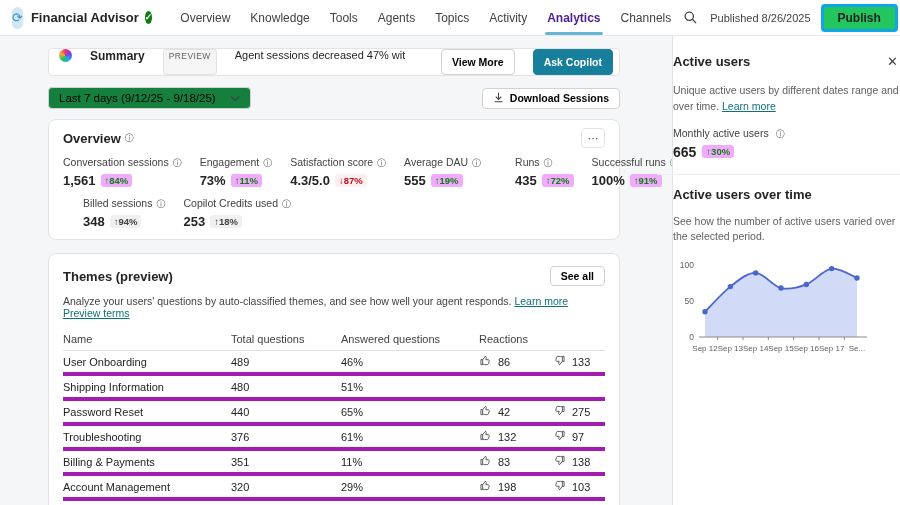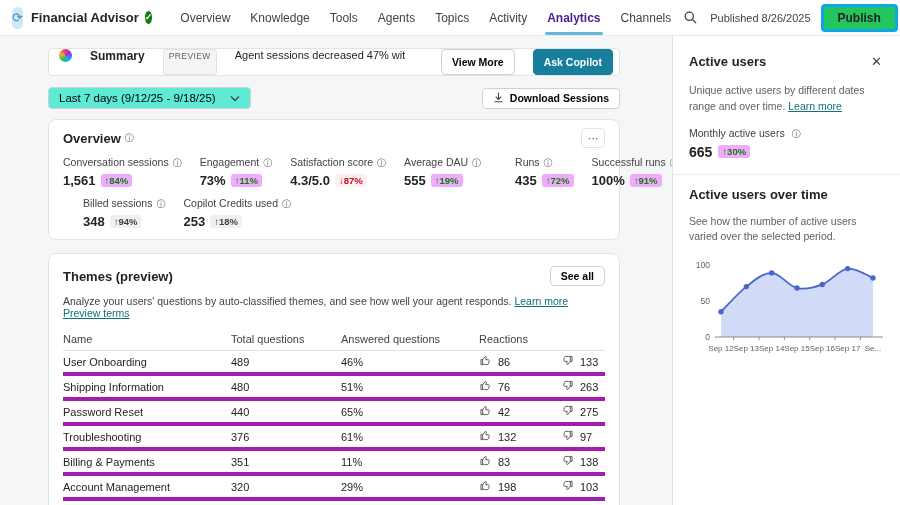--- a/index.html
+++ b/index.html
@@ -38,21 +38,21 @@
   .summary-title { font-size:12px; font-weight:700; }
   .preview-badge { font-size:8.5px; color:#616161; background:#f5f5f5; border:1px solid #e3e3e3;
     border-radius:3px; padding:1px 5px; letter-spacing:.4px; }
   .summary-text { font-size:11px; color:#242424; white-space:nowrap; overflow:hidden; }
   .summary-spacer { flex:1; }
   .btn-sm { background:#fff; border:1px solid #d1d1d1; border-radius:4px; padding:3px 10px;
     font-size:10.5px; font-weight:600; font-family:inherit; cursor:pointer; white-space:nowrap; }
   .btn-teal { background:#177e9c; border:1px solid #177e9c; color:#fff; }
 
   .filter-row { display:flex; align-items:center; margin-top:11px; }
-  .dropdown { background:#5eead4; border:1px solid #d1d1d1; border-radius:4px; padding:4px 10px;
+  .dropdown { background:#15803d; border:1px solid #d1d1d1; border-radius:4px; padding:4px 10px;
     font-size:11.5px; font-family:inherit; display:flex; align-items:center; gap:14px; cursor:pointer; }
   .download-btn { margin-left:auto; display:flex; align-items:center; gap:6px; }
 
   .card { background:#fff; border:1px solid #e3e3e3; border-radius:8px; }
   .overview-card { margin-top:10px; padding:8px 14px 10px; }
   .card-head { display:flex; align-items:center; }
   .card-title { font-size:13px; font-weight:700; }
   .info-icon { font-size:9px; color:#616161; margin-left:4px; font-style:normal; }
   .ellipsis-btn { margin-left:auto; width:24px; height:20px; background:#fff; border:1px solid #e3e3e3;
     border-radius:4px; font-size:11px; line-height:10px; color:#424242; cursor:pointer; }
@@ -69,26 +69,26 @@
   .metric-divider { width:1px; align-self:stretch; background:#e3e3e3; margin:0 16px 0 0; }
   .metrics-row.indent { margin-left:20px; margin-top:9px; }
 
   .themes-card { margin-top:13px; padding:12px 14px 0; }
   .themes-desc { font-size:10.5px; color:#424242; margin-top:9px; }
   .link { color:#0e717c; text-decoration:underline; cursor:pointer; }
   .table { margin-top:8px; }
   .t-row { display:grid; grid-template-columns:168px 110px 138px 1fr; align-items:center;
     height:25px; border-bottom:4px solid #a21caf; font-size:11px; }
   .t-row.t-head { color:#424242; font-size:11px; border-bottom:1px solid #e0e0e0; height:24px; }
-  .t-cell.reactions { display:flex; align-items:center; gap:38px; }
+  .t-cell.reactions { display:flex; align-items:center; gap:30px; }
   .react { display:inline-flex; align-items:center; gap:6px; min-width:44px; }
 
   
   .side-panel { position:absolute; top:36px; right:0; width:228px; bottom:0; background:#fff;
-    border-left:1px solid #e3e3e3; padding:16px 16px 0; }
+    border-left:1px solid #e3e3e3; padding:16px 0 0; }
   .panel-head { display:flex; align-items:center; }
   .panel-title { font-size:13px; font-weight:700; }
   .close-btn { margin-left:auto; font-size:13px; }
   .panel-desc { font-size:10.5px; color:#616161; line-height:1.5; margin-top:12px; }
   .mau-label { font-size:10.5px; color:#424242; margin-top:12px; }
   .mau-row { display:flex; align-items:center; gap:6px; margin-top:3px; }
   .mau-value { font-size:14px; font-weight:700; }
   .panel-divider { height:1px; background:#ececec; margin:14px -16px 12px; }
   .chart-wrap { margin-top:10px; }
   .chart-wrap svg text { font-family:"Liberation Sans", sans-serif; }
@@ -295,40 +295,20 @@
           </svg>
         </span>
         <span class="c-dislikes">133</span>
       </span>
     </div>
   </div>
           <div class="t-row">
     <div class="t-cell c-name">Shipping Information</div>
     <div class="t-cell c-total">480</div>
     <div class="t-cell c-answered">51%</div>
-    <div class="t-cell reactions">
-      <span class="react">
-        <span>
-          <svg width="13" height="13" viewBox="0 0 20 20" fill="none" stroke="#424242" stroke-width="1.3">
-            <path d="M3 8.6h2.6v7.8H3z M5.6 15.2l2 .9c.3.1.7.2 1 .2h4.3c.8 0 1.5-.55 1.7-1.3l1.1-4.1c.3-1.05-.5-2.1-1.6-2.1h-3.6l.7-3.3c.2-.95-.55-1.8-1.5-1.8h-.1L5.6 8.9"></path>
-          </svg>
-        </span>
-        <span class="c-likes">76</span>
-      </span>
-      <span class="react">
-        <span>
-          <svg width="13" height="13" viewBox="0 0 20 20" fill="none" stroke="#424242" stroke-width="1.3">
-            <g transform="rotate(180 10 10)">
-            <path d="M3 8.6h2.6v7.8H3z M5.6 15.2l2 .9c.3.1.7.2 1 .2h4.3c.8 0 1.5-.55 1.7-1.3l1.1-4.1c.3-1.05-.5-2.1-1.6-2.1h-3.6l.7-3.3c.2-.95-.55-1.8-1.5-1.8h-.1L5.6 8.9"></path>
-            </g>
-          </svg>
-        </span>
-        <span class="c-dislikes">263</span>
-      </span>
-    </div>
   </div>
           <div class="t-row">
     <div class="t-cell c-name">Password Reset</div>
     <div class="t-cell c-total">440</div>
     <div class="t-cell c-answered">65%</div>
     <div class="t-cell reactions">
       <span class="react">
         <span>
           <svg width="13" height="13" viewBox="0 0 20 20" fill="none" stroke="#424242" stroke-width="1.3">
             <path d="M3 8.6h2.6v7.8H3z M5.6 15.2l2 .9c.3.1.7.2 1 .2h4.3c.8 0 1.5-.55 1.7-1.3l1.1-4.1c.3-1.05-.5-2.1-1.6-2.1h-3.6l.7-3.3c.2-.95-.55-1.8-1.5-1.8h-.1L5.6 8.9"></path>

